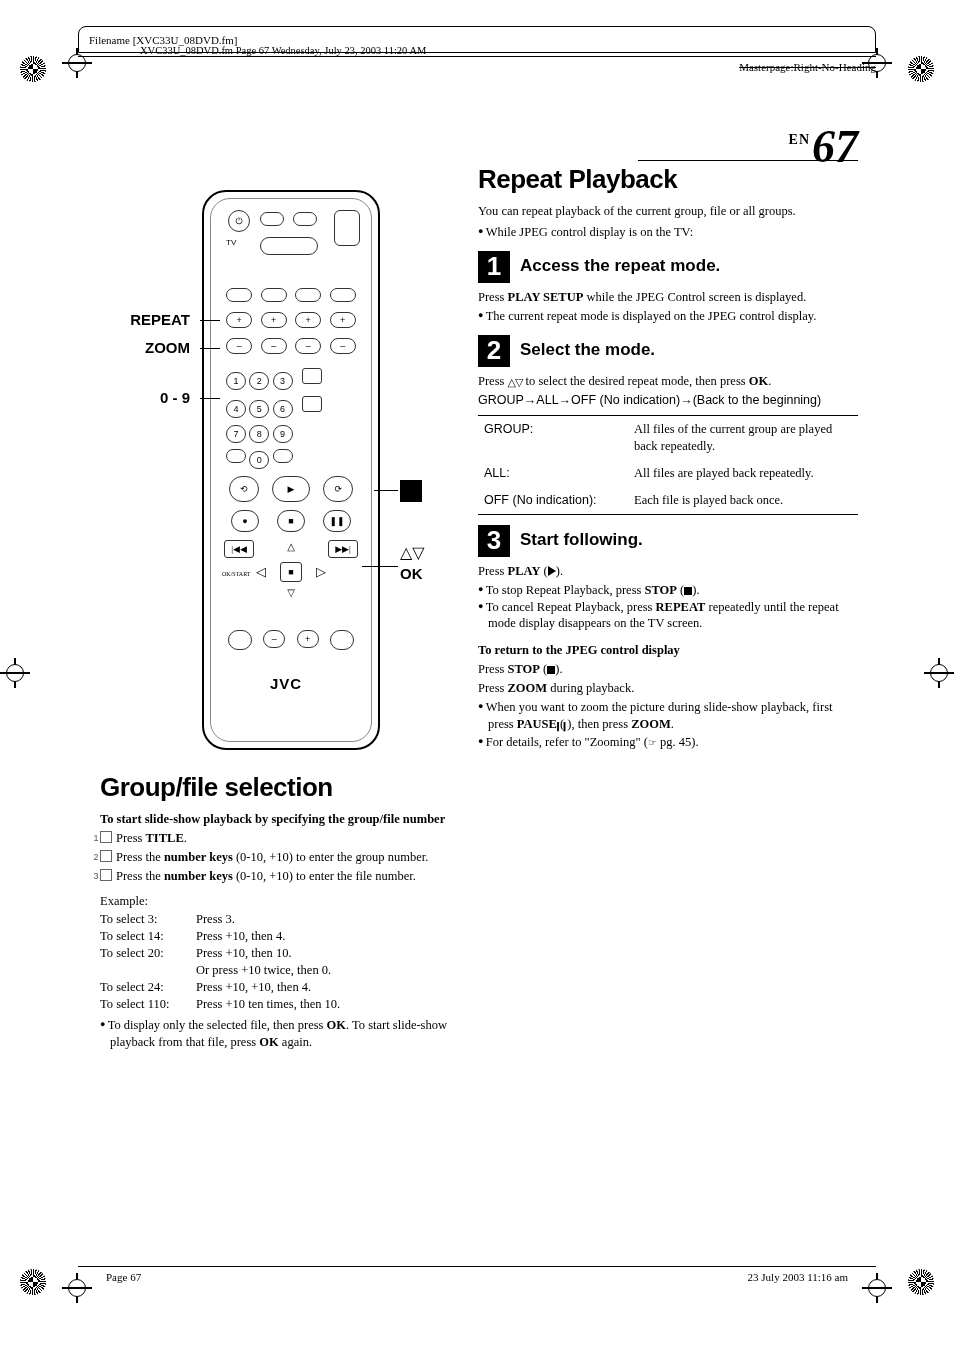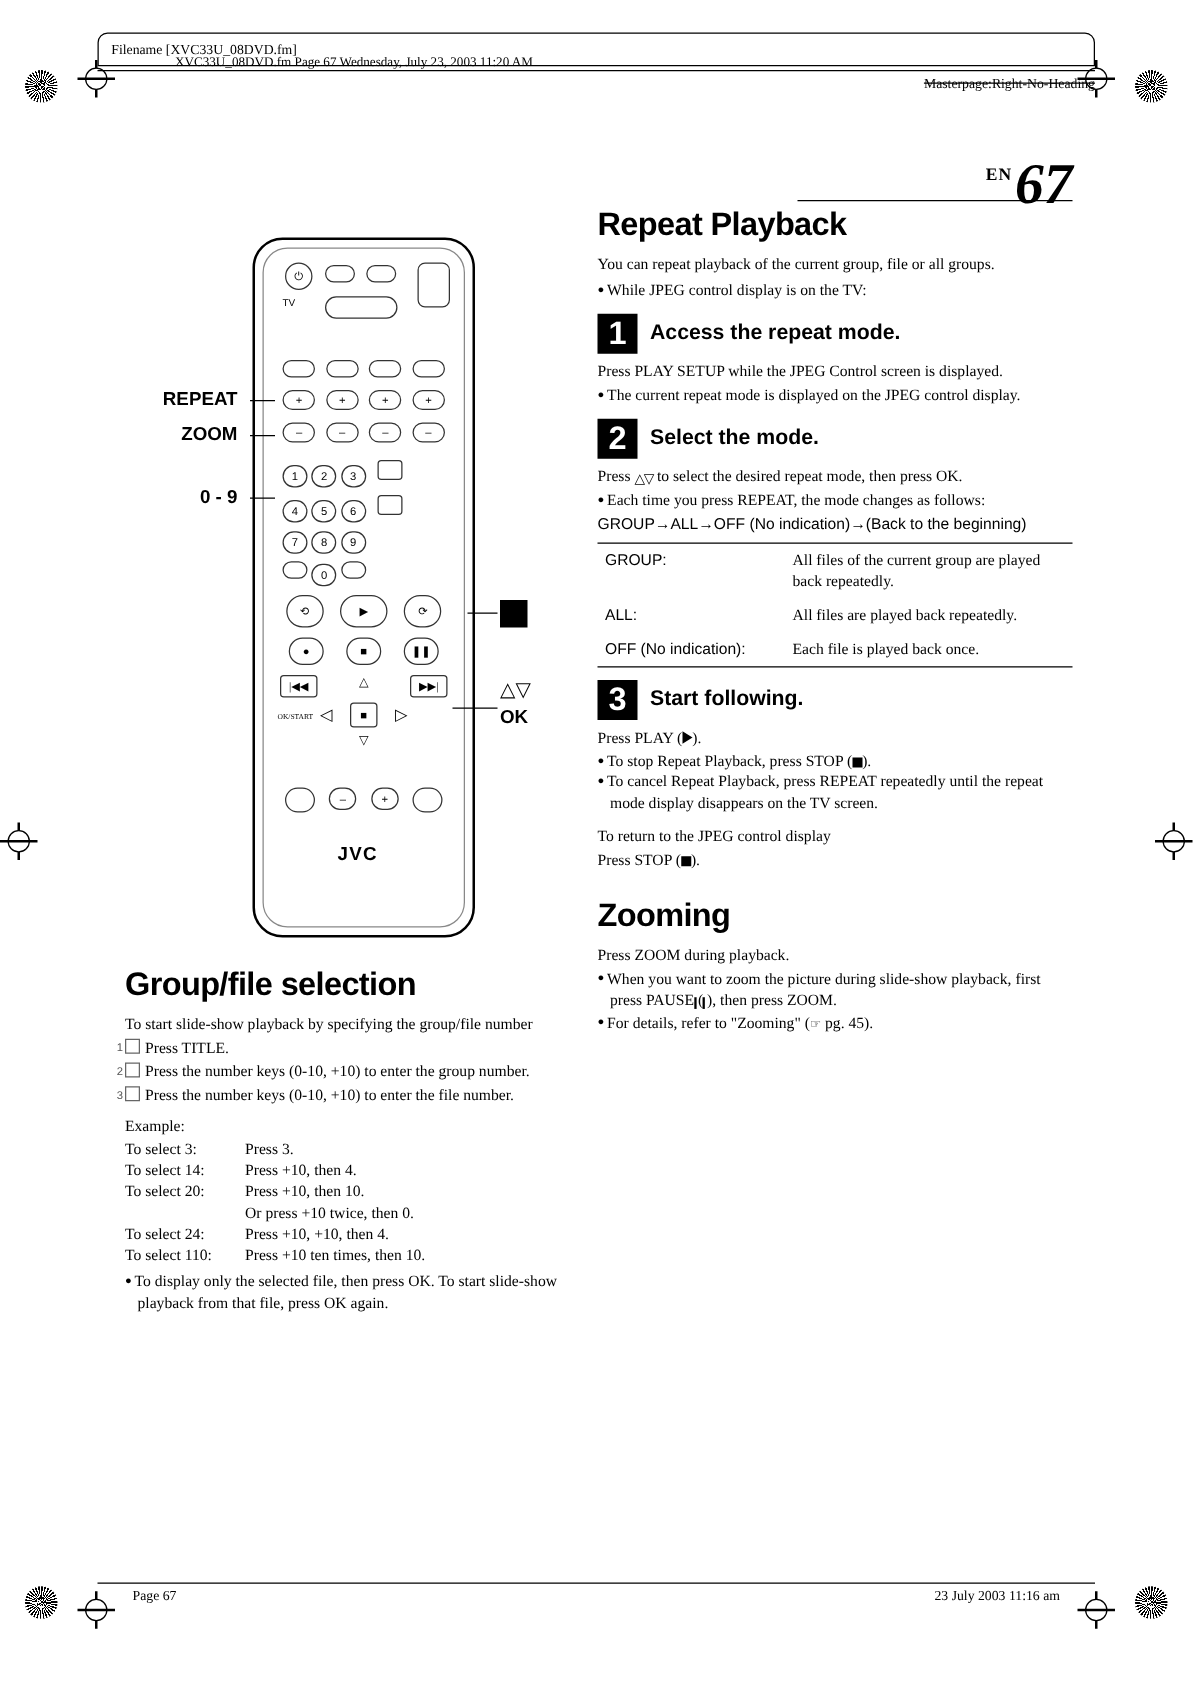--- a/index.html
+++ b/index.html
@@ -46,21 +46,21 @@
   h1 { font-family: Arial, Helvetica, sans-serif; font-weight: 800; font-size: 26px; letter-spacing: -0.5px; margin-bottom: 6px; }
   h2.step-h { font-family: Arial, Helvetica, sans-serif; font-weight: bold; font-size: 17px; display: flex; align-items: center; gap: 10px; margin-top: 10px; margin-bottom: 6px; }
   .step-num { display: inline-flex; width: 32px; height: 32px; background: #000; color: #fff; font-size: 26px; font-weight: bold; align-items: center; justify-content: center; font-family: Arial, sans-serif; }
   .intro { font-size: 12.5px; margin-bottom: 4px; }
   ul.bullets { list-style: none; padding-left: 0; }
   ul.bullets > li { padding-left: 10px; text-indent: -10px; font-size: 12.5px; }
   ul.bullets > li::before { content: "● "; font-size: 9px; vertical-align: 2px; }
   ul.sub-bullets { list-style: none; padding-left: 14px; margin-top: 2px; }
   ul.sub-bullets li { text-indent: -10px; font-size: 12.5px; }
   ul.sub-bullets li::before { content: "• "; }
-  .bold { font-weight: normal; }
+  .bold { font-weight: bold; }
   .para { font-size: 12.5px; margin-bottom: 2px; }
   .seq { font-size: 12.5px; font-family: Arial, sans-serif; margin-top: 2px; }
 
   table.modes { border-collapse: collapse; width: 100%; margin-top: 6px; border-top: 1.5px solid #000; border-bottom: 1.5px solid #000; font-size: 12.5px; }
   table.modes td { padding: 5px 6px; vertical-align: top; }
   table.modes td:first-child { font-family: Arial, sans-serif; width: 150px; }
 
   .numbox { display: inline-block; width: 12px; height: 12px; border: 0.8px solid #666; color: #555; font-size: 9px; text-align: center; line-height: 12px; font-family: Arial, sans-serif; margin-right: 4px; vertical-align: 1px; }
   ol.numbered { list-style: none; padding-left: 0; }
   ol.numbered li { padding-left: 20px; text-indent: -20px; font-size: 12.5px; margin-bottom: 2px; }
@@ -272,23 +272,20 @@
   <p class="para"><span>Press </span><span class="bold">PLAY SETUP</span><span> while the JPEG Control screen is displayed.</span></p>
   <ul class="bullets">
       <li>The current repeat mode is displayed on the JPEG control display.</li>
     </ul>
 
   <h2 class="step-h">
       <span class="step-num">2</span>
       <span>Select the mode.</span>
     </h2>
   <p class="para"><span>Press </span><span class="glyph updown"></span><span> to select the desired repeat mode, then press </span><span class="bold">OK</span>.</p>
-  <ul class="bullets">
-      <li><span>Each time you press </span><span class="bold">REPEAT</span><span>, the mode changes as follows:</span></li>
-    </ul>
   <p class="seq">GROUP→ALL→OFF (No indication)→(Back to the beginning)</p>
   <table class="modes">
     <tbody>
         <tr>
           <td>GROUP:</td>
           <td>All files of the current group are played back repeatedly.</td>
         </tr>
     <tr>
           <td>ALL:</td>
           <td>All files are played back repeatedly.</td>
@@ -305,21 +302,20 @@
       <span>Start following.</span>
     </h2>
   <p class="para"><span>Press </span><span class="bold">PLAY</span> (<span class="glyph play"></span>).</p>
   <ul class="bullets">
     <li><span>To stop Repeat Playback, press </span><span class="bold">STOP</span> (<span class="glyph stop"></span>).</li>
     <li><span>To cancel Repeat Playback, press </span><span class="bold">REPEAT</span><span> repeatedly until the repeat mode display disappears on the TV screen.</span></li>
   </ul>
   <p class="para bold" style="margin-top:10px;">To return to the JPEG control display</p>
   <p class="para"><span>Press </span><span class="bold">STOP</span> (<span class="glyph stop"></span>).</p>
 
-  <h1 style="margin-top:18px;">Zooming</h1>
   <p class="para"><span>Press </span><span class="bold">ZOOM</span><span> during playback.</span></p>
   <ul class="bullets">
     <li><span>When you want to zoom the picture during slide-show playback, first press </span><span class="bold">PAUSE</span> (<span class="glyph pause"></span>)<span>, then press </span><span class="bold">ZOOM</span>.</li>
     <li><span>For details, refer to "Zooming" (</span><span class="ref-icon"></span><span> pg. 45).</span></li>
   </ul>
 </div>
 
 <div class="footer-rule"></div>
 <div class="footer-left">Page 67</div>
 <div class="footer-right">23 July 2003 11:16 am</div>

